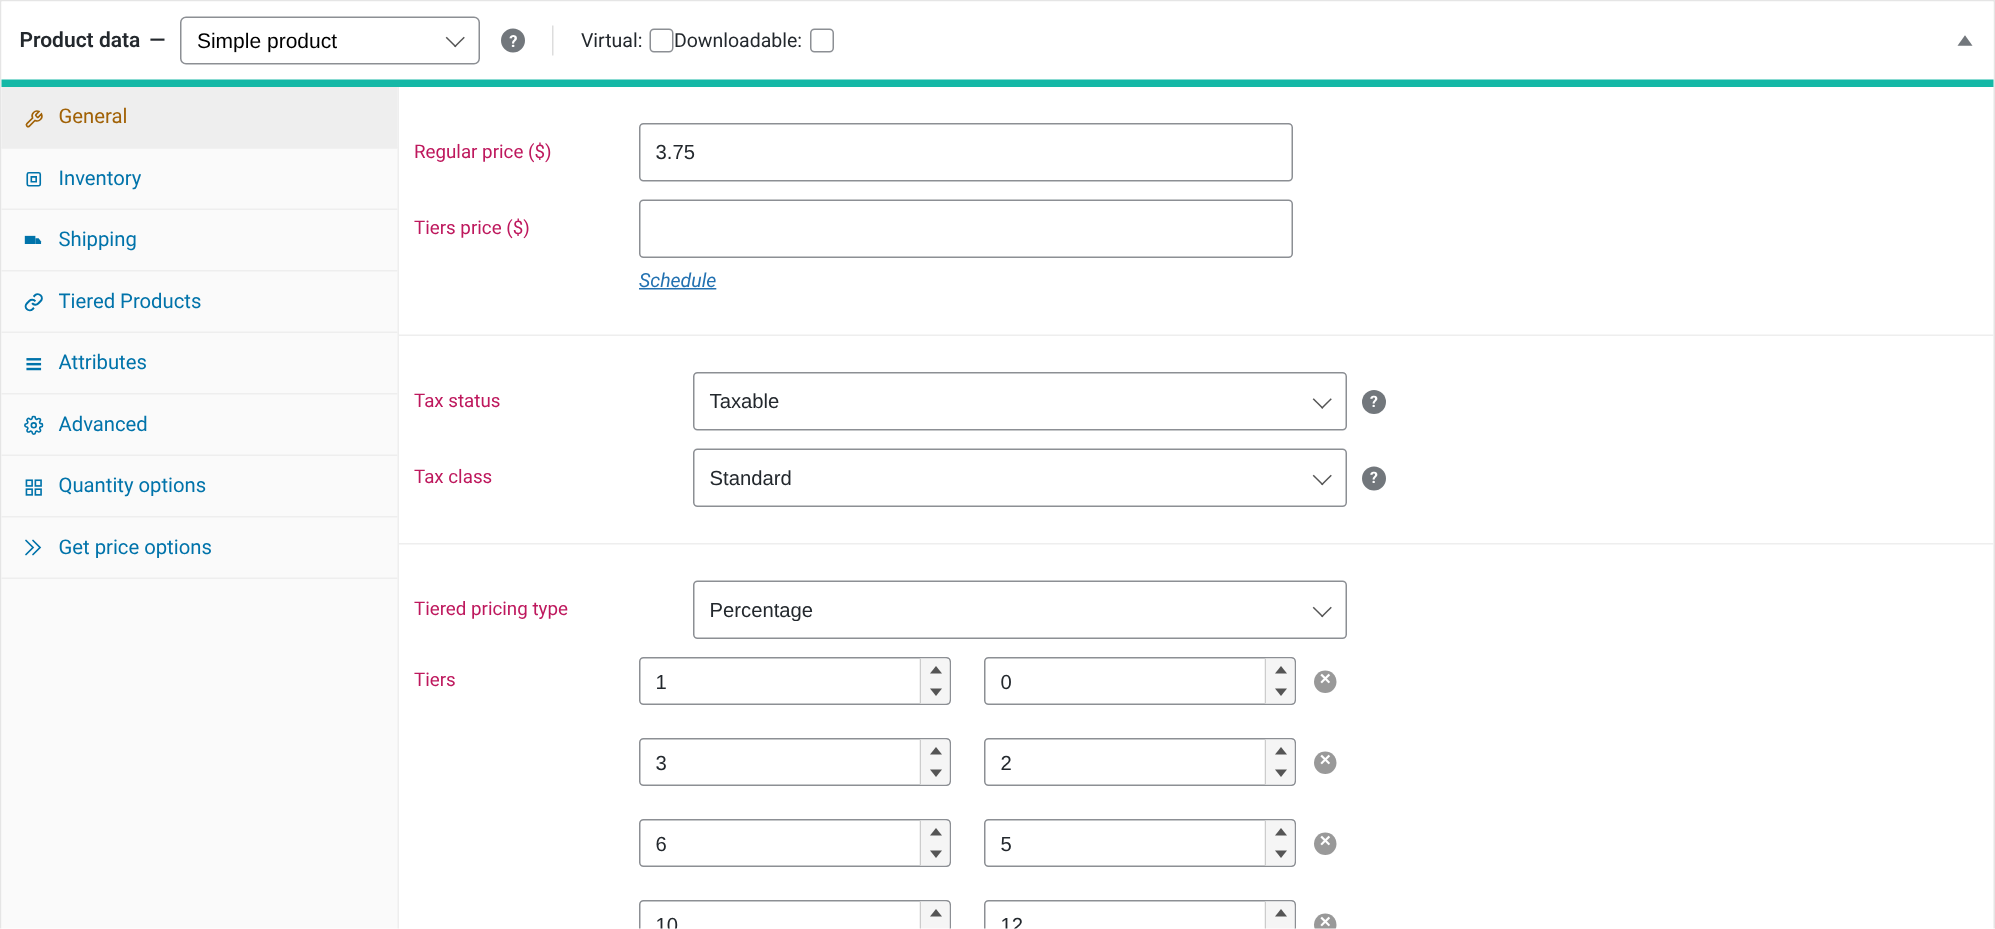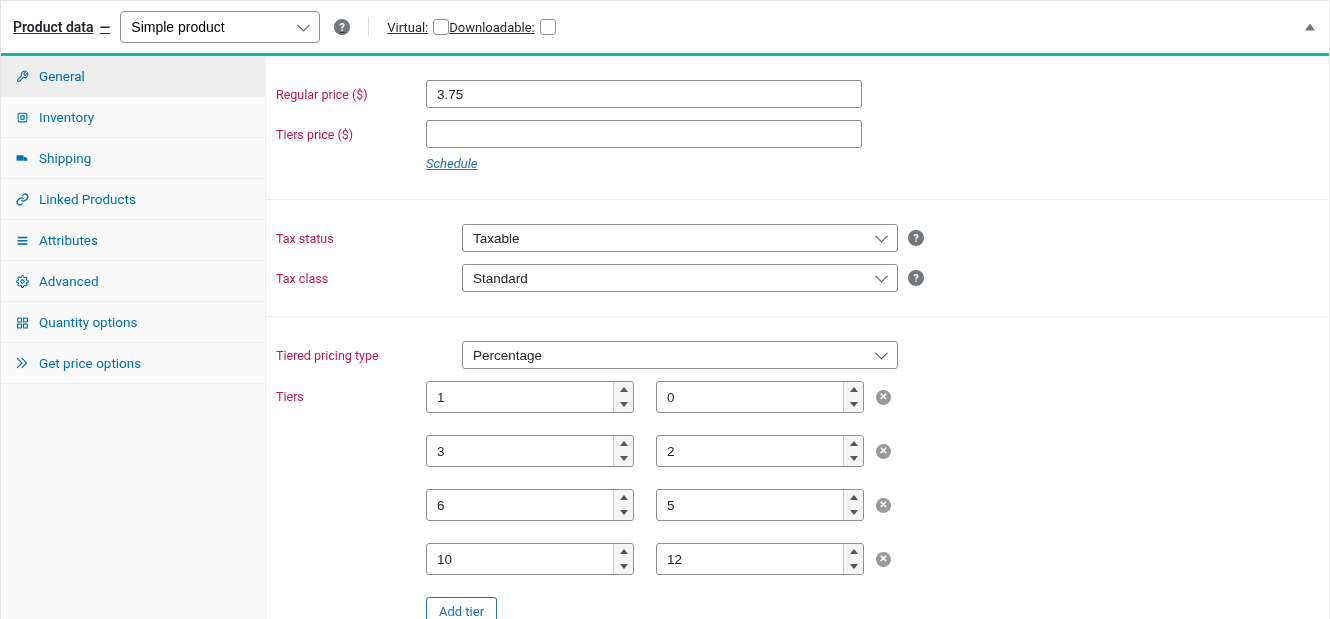--- a/index.html
+++ b/index.html
@@ -14,24 +14,23 @@
     }
     .panel {
       border: 1px solid #e5e5e5;
       background: #fff;
       margin: 0;
     }
     .panel-header {
       display: flex;
       align-items: center;
       padding: 10px 12px;
-      border-bottom: 3px solid #14b8a6;
+      border-bottom: 5px solid #14b8a6;
       position: relative;
       background: #fff;
-      text-decoration: underline;
     }
     .panel-title {
       font-weight: 600;
       color: #23282d;
       margin-right: 6px;
       font-size: 14px;
     }
     .product-type-select {
       appearance: none;
       -webkit-appearance: none;
@@ -124,21 +123,22 @@
       border-bottom: 1px solid #eee;
       cursor: pointer;
       display: flex;
       align-items: center;
       gap: 10px;
       font-size: 13.5px;
       color: #0073aa;
     }
     .side-tabs li.active {
       background: #eee;
-      color: #0369a1;
+      color: #a16207;
+      align-items: flex-end;
     }
     .side-tabs li .tab-icon {
       width: 14px;
       height: 14px;
       display: inline-flex;
       align-items: center;
       justify-content: center;
       font-size: 12px;
     }
     .tab-content {
@@ -163,21 +163,21 @@
       padding-left: 0;
     }
     .form-row .input-col {
       display: flex;
       align-items: center;
       gap: 10px;
     }
     input[type="text"].wide-input,
     .fake-select {
       width: 436px;
-      height: 28px;
+      height: 39px;
       padding: 4px 10px;
       border: 1px solid #8c8f94;
       border-radius: 3px;
       background: #fff;
       font-size: 13.5px;
       color: #23282d;
     }
     .fake-select {
       appearance: none;
       -webkit-appearance: none;
@@ -351,21 +351,21 @@
           </span>
           <span>Shipping</span>
         </li>
         <li>
           <span class="tab-icon">
             <svg width="13" height="13" viewBox="0 0 24 24" fill="none" stroke="currentColor" stroke-width="2.5">
               <path d="M10 13a5 5 0 0 0 7.54.54l3-3a5 5 0 0 0-7.07-7.07l-1.72 1.71"></path>
               <path d="M14 11a5 5 0 0 0-7.54-.54l-3 3a5 5 0 0 0 7.07 7.07l1.71-1.71"></path>
             </svg>
           </span>
-          <span>Linked Products</span>
+          <span>Tiered Products</span>
         </li>
         <li>
           <span class="tab-icon">
             <svg width="13" height="13" viewBox="0 0 24 24" fill="currentColor">
               <rect x="3" y="5" width="18" height="3"></rect>
               <rect x="3" y="11" width="18" height="3"></rect>
               <rect x="3" y="17" width="18" height="3"></rect>
             </svg>
           </span>
           <span>Attributes</span>

